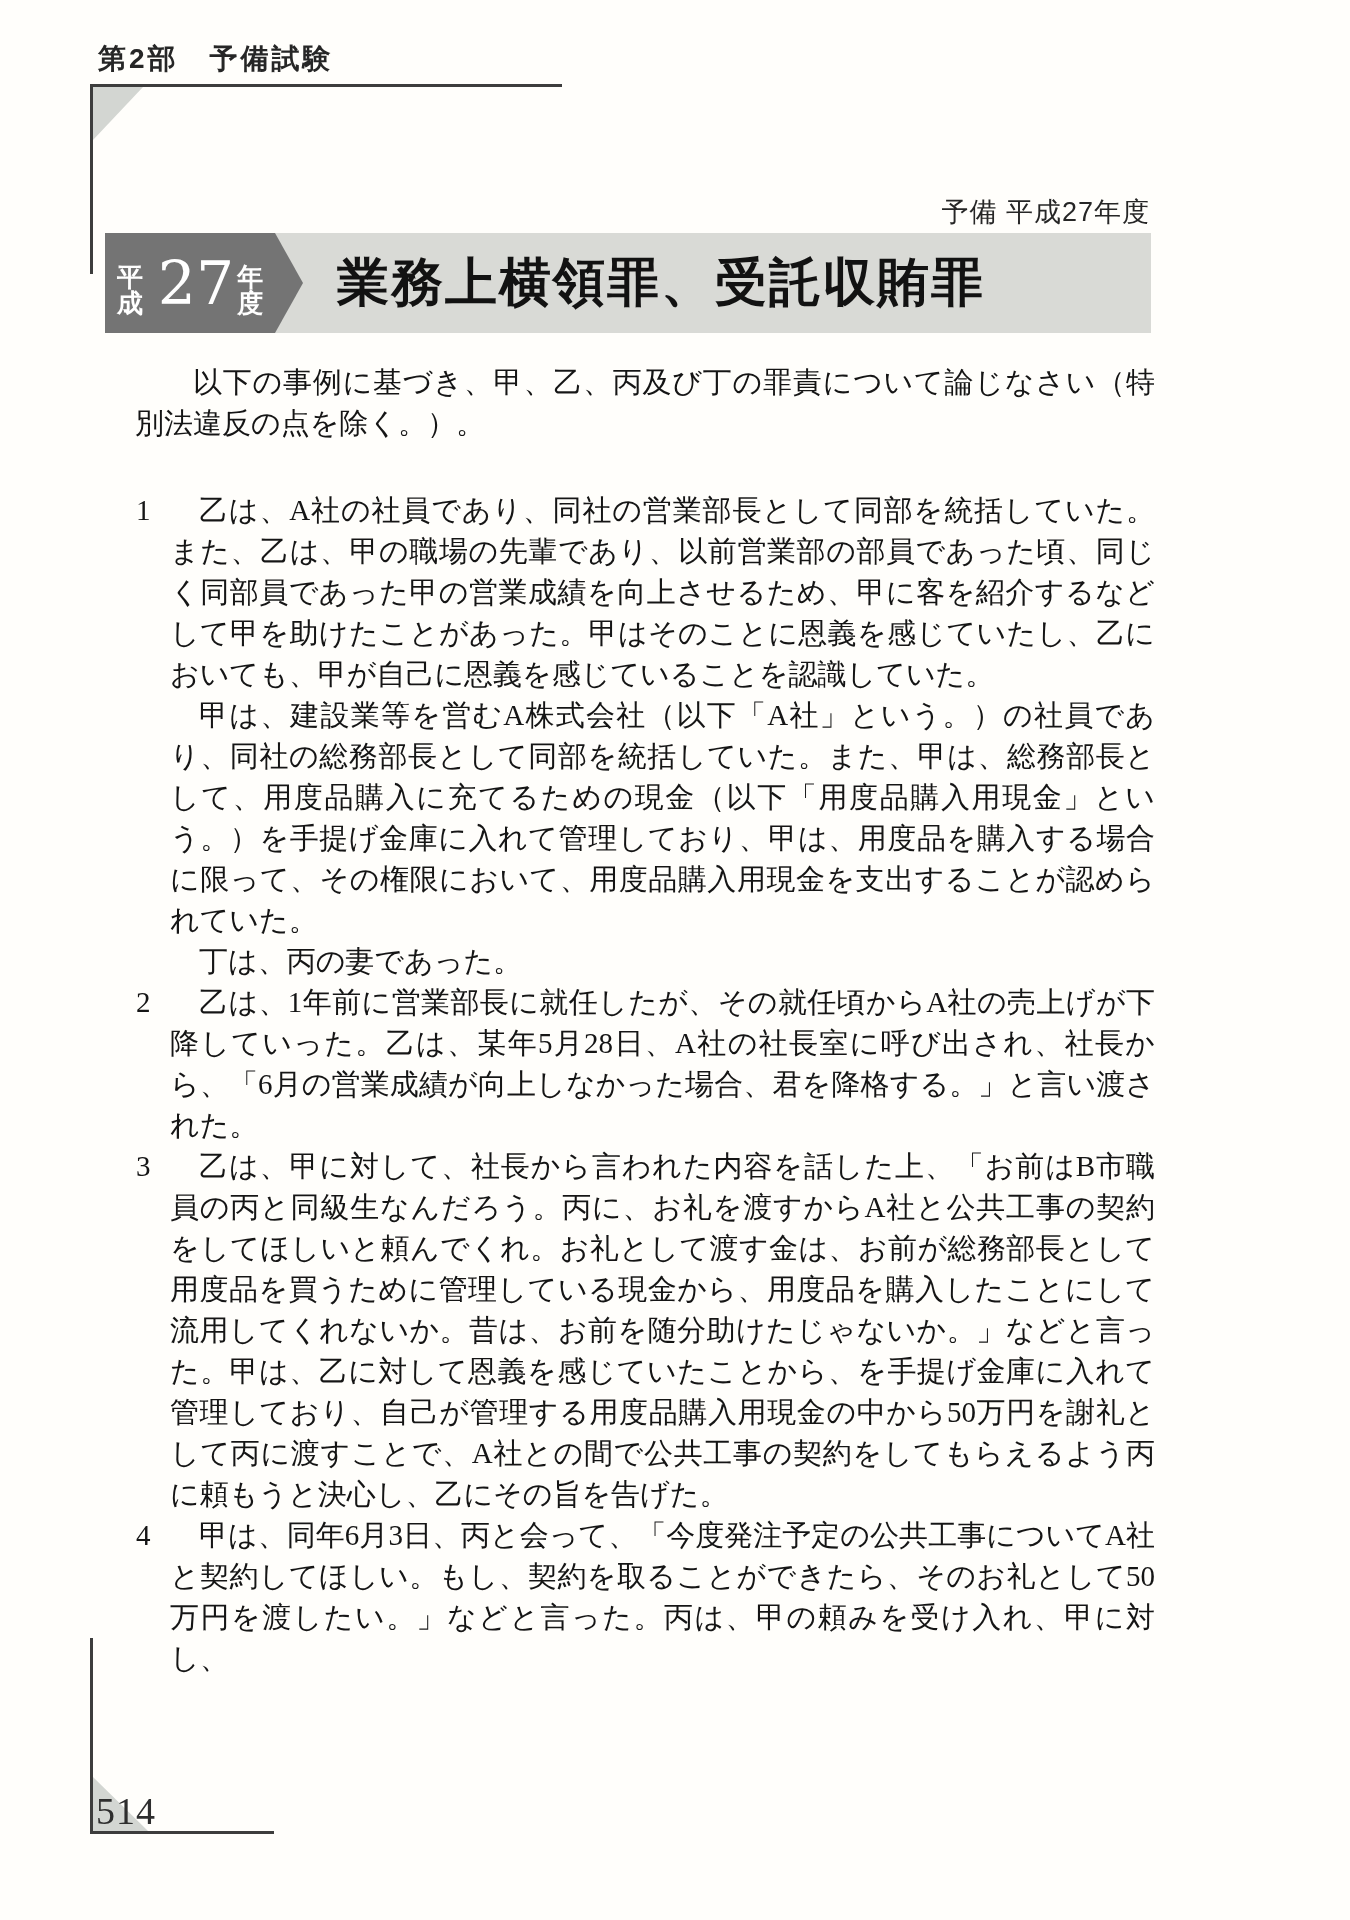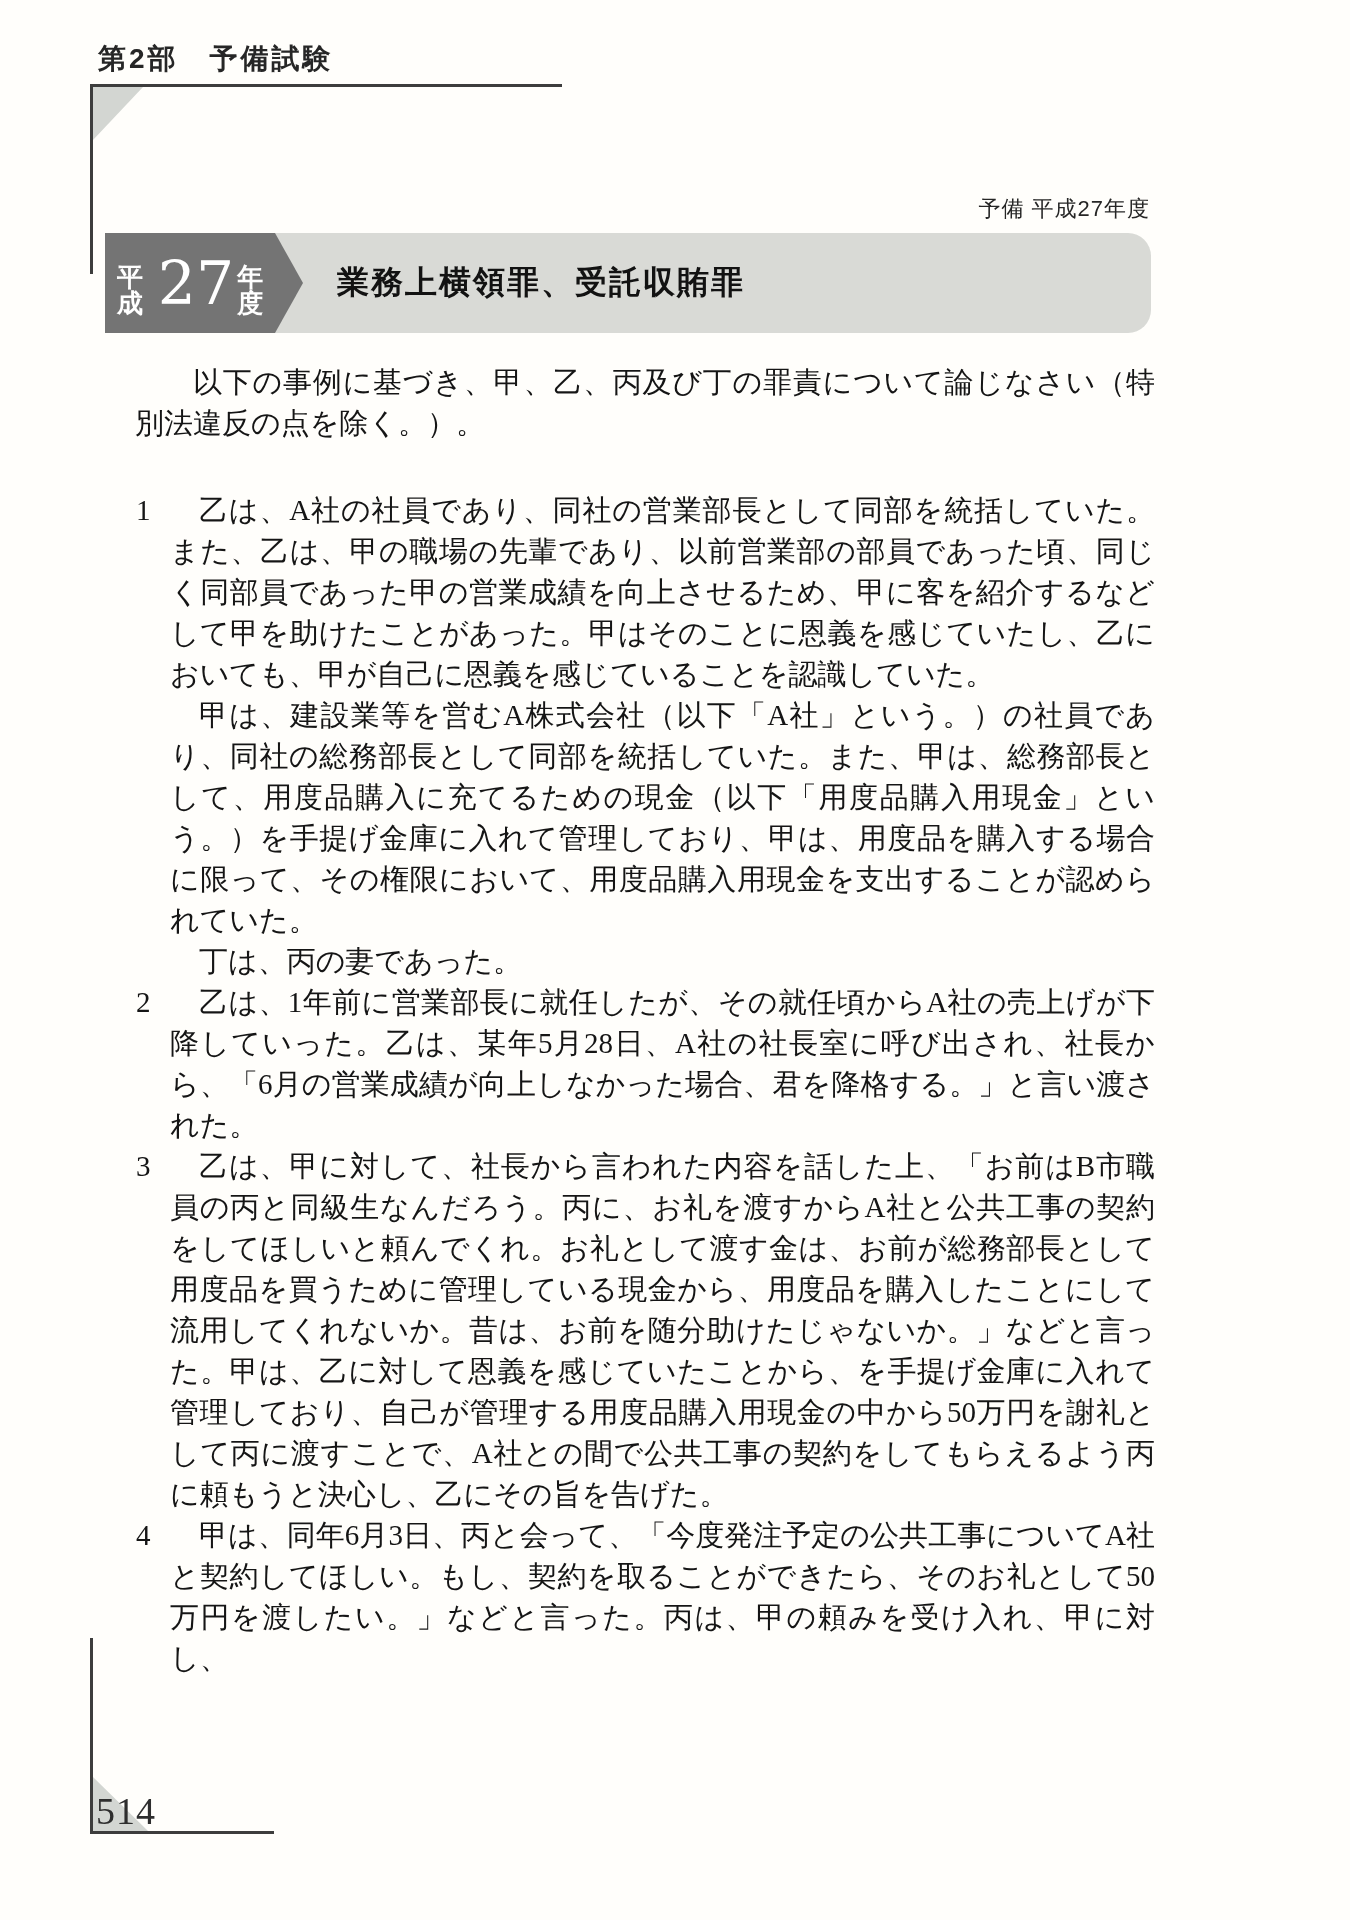--- a/index.html
+++ b/index.html
@@ -21,48 +21,48 @@
   }
   .rule{position:absolute;background:var(--c-rule,#3d3d3d);}
   .rule-top-h{left:90px;top:84px;width:472px;height:3px;}
   .rule-top-v{left:90px;top:84px;width:3px;height:190px;}
   .tri{position:absolute;background:var(--c-triangle,#d3d6d2);}
   .tri-top{left:93px;top:87px;width:50px;height:53px;clip-path:polygon(0 0,100% 0,0 100%);}
   
   .page-ref{
     position:absolute;right:200px;top:194px;
     font-family:"Liberation Sans","DejaVu Sans",sans-serif;
-    font-size:22px;font-weight:500;color:#262626;letter-spacing:1px;
+    font-size:27px;font-weight:500;color:#262626;letter-spacing:1px;
   }
   
   .banner{
     position:absolute;left:105px;top:233px;width:1046px;height:100px;
     background:var(--c-banner,#d9dad6);
-    display:flex;align-items:center;border-radius:23px;
+    display:flex;align-items:center;
   }
   .banner-label{
     flex:0 0 auto;width:198px;height:100px;
     background:var(--c-badge,#747474);
     clip-path:polygon(0 0,170px 0,100% 50%,170px 100%,0 100%);
     display:flex;align-items:center;justify-content:flex-start;
     box-sizing:border-box;padding:0 28px 0 12px;
     color:#ffffff;
   }
   .banner-label .era{
     font-family:"Liberation Sans","DejaVu Sans",sans-serif;
     font-size:26px;font-weight:600;line-height:1;margin-top:14px;
   }
   .banner-label .year{
     font-family:"DejaVu Serif","Liberation Serif",serif;
     font-size:60px;font-weight:500;line-height:1;margin:0 3px;
   }
   .banner-title{
     margin-left:34px;
     font-family:"Liberation Sans","DejaVu Sans",sans-serif;
-    font-size:32px;font-weight:800;letter-spacing:2px;color:#121212;
+    font-size:52px;font-weight:800;letter-spacing:2px;color:#121212;
     white-space:nowrap;
   }
   
   .body-text{
     position:absolute;left:135px;top:362px;width:1020px;
     font-size:29px;line-height:41px;text-align:justify;
   }
   .intro{margin:0 0 46px 0;text-indent:2em;}
   .items{margin-left:35px;}
   .item{position:relative;}

